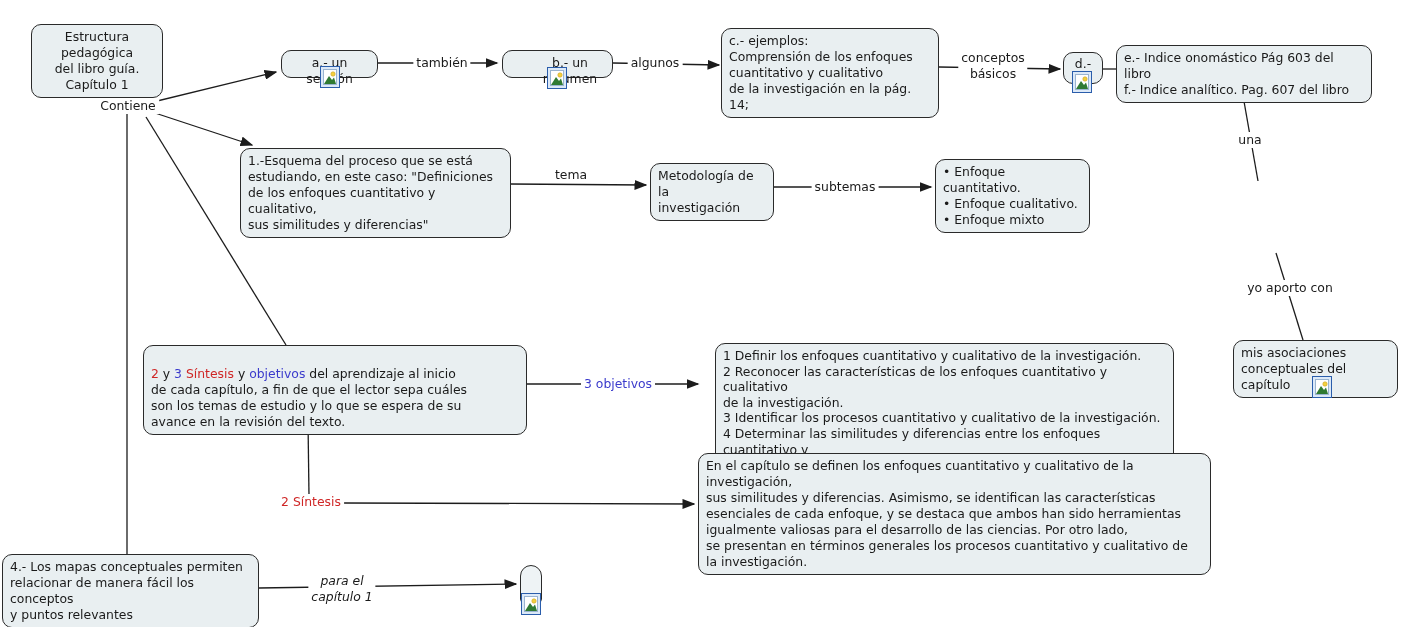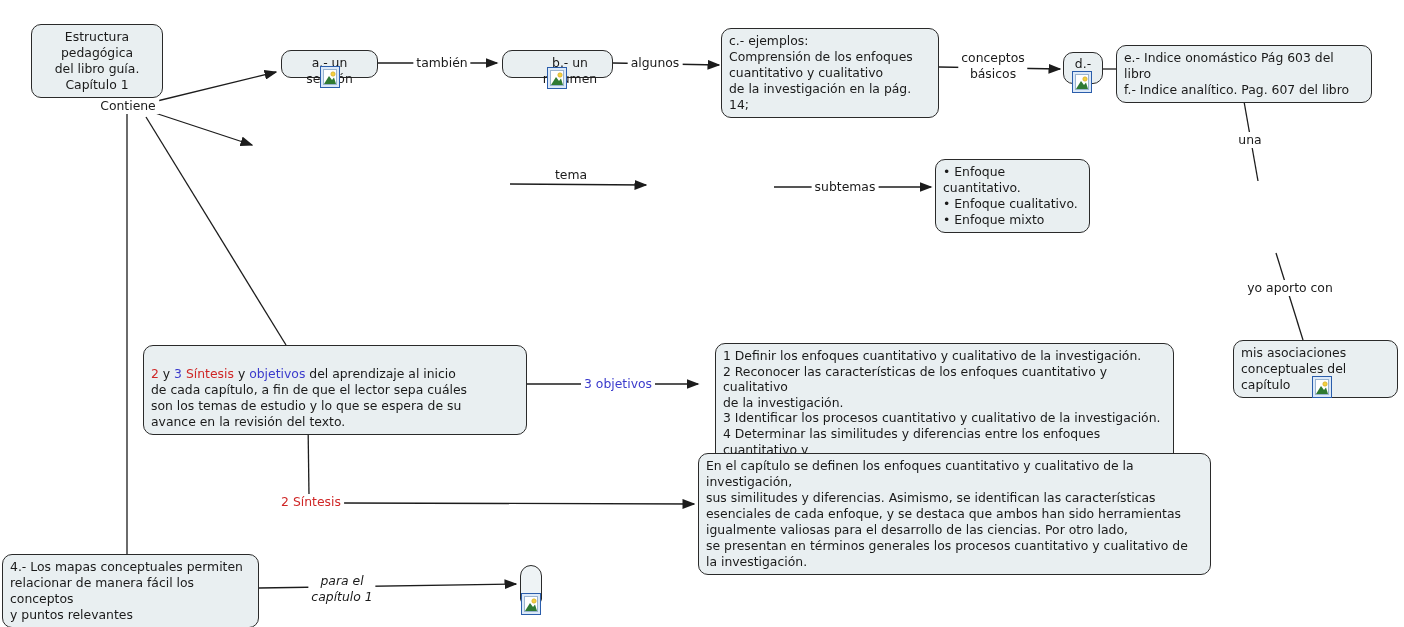--- a/index.html
+++ b/index.html
@@ -74,21 +74,27 @@
 
   <div class="node center" style="left:1063px;top:52px;width:40px;height:32px;padding:3px 4px;">d.-</div>
 
   <div class="node" style="left:1116px;top:45px;width:256px;">e.- Indice onomástico Pág 603 del libro
 f.- Indice analítico. Pag. 607 del libro</div>
 
 
   <div class="node" style="left:1233px;top:340px;width:165px;">mis asociaciones
 conceptuales del capítulo</div>
 
+  <div class="node" style="left:240px;top:148px;width:271px;">1.-Esquema del proceso que se está
+estudiando, en este caso: "Definiciones
+de los enfoques cuantitativo y cualitativo,
+sus similitudes y diferencias"</div>
 
+  <div class="node" style="left:650px;top:163px;width:124px;">Metodología de la
+investigación</div>
 
   <div class="node" style="left:935px;top:159px;width:155px;">• Enfoque cuantitativo.
 • Enfoque cualitativo.
 • Enfoque mixto</div>
 
   <div class="node" style="left:143px;top:345px;width:384px;">
     <span class="red">2</span><span> y </span><span class="blue">3</span><span class="red">  Síntesis</span><span> y </span><span class="blue">objetivos</span><span> del aprendizaje al inicio
 de cada capítulo, a fin de que el lector sepa cuáles
 son los temas de estudio y lo que se espera de su
 avance en la revisión del texto.</span>

